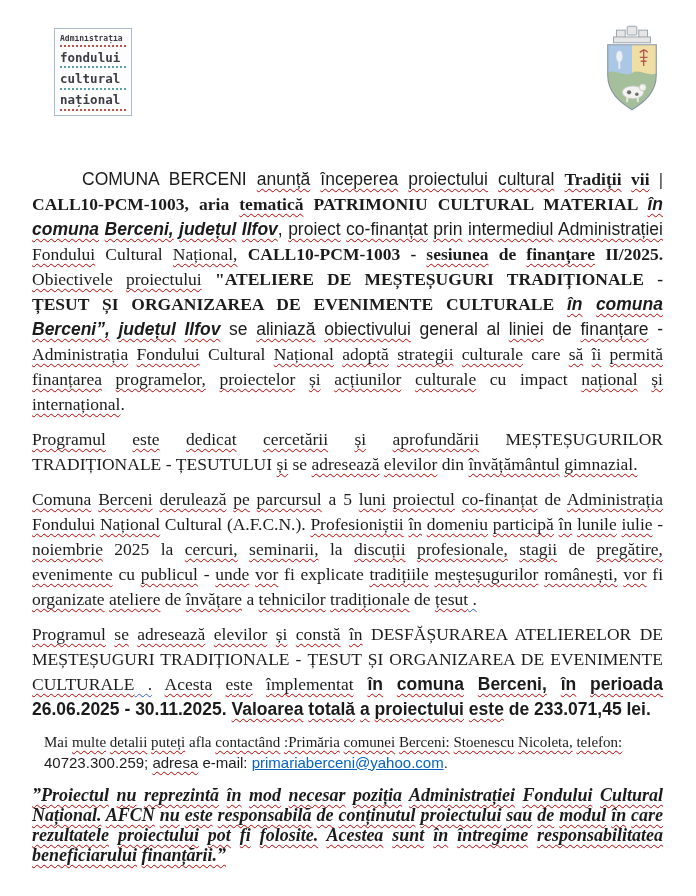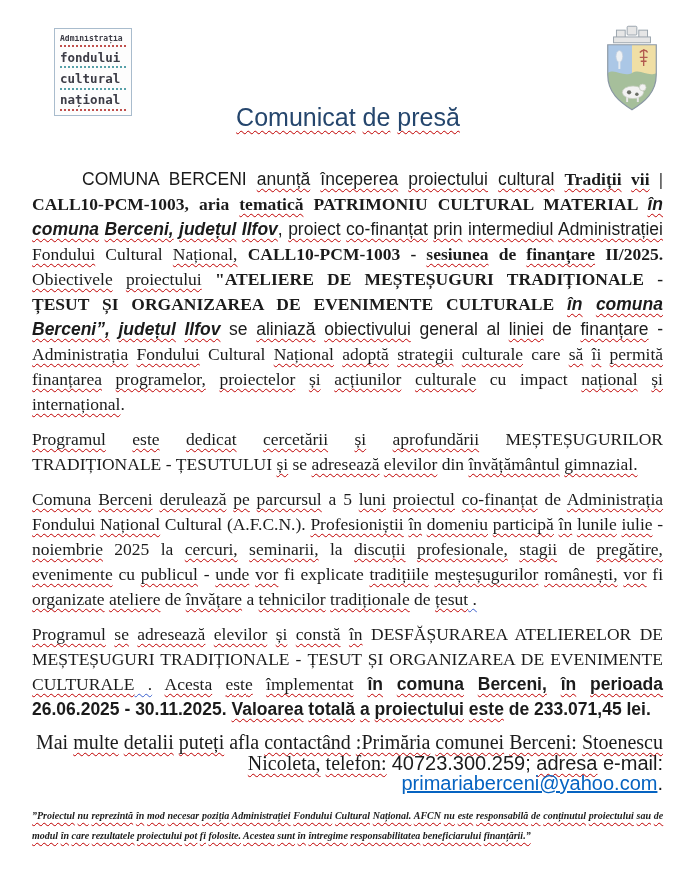--- a/index.html
+++ b/index.html
@@ -20,22 +20,22 @@
   
   .title{position:absolute;top:103px;left:0;right:0;text-align:center;
          font-family:"Liberation Sans",sans-serif;font-size:25px;color:#25466d;}
   .title .wv{text-underline-offset:4px;}
 
   
   .doc{position:absolute;left:32px;right:33px;top:167px;}
   p{margin:0 0 10px 0;}
   .body-par{font-size:17.5px;line-height:25px;text-align:justify;}
   .indent{text-indent:50px;}
-  .contact{font-size:20px;line-height:20.5px;text-align:right;margin:4px 0 12px 0;}
-  .footer{font-size:10px;line-height:20px;text-align:justify;margin-top:8px;
+  .contact{font-size:15px;line-height:20.5px;text-align:left;margin:4px 0 12px 12px;}
+  .footer{font-size:18px;line-height:20px;text-align:justify;margin-top:8px;
           font-weight:bold;font-style:italic;}
 
   
   .sans{font-family:"Liberation Sans",sans-serif;}
   .b{font-weight:bold;}
   .i{font-style:italic;}
   .wv{text-decoration:underline wavy var(--spell,#c00000);text-decoration-thickness:1px;
       text-underline-offset:3px;text-decoration-skip-ink:none;}
   .wb{text-decoration:underline wavy var(--grammar,#3a5fcd);text-decoration-thickness:1px;
       text-underline-offset:3px;text-decoration-skip-ink:none;}
@@ -75,21 +75,20 @@
       <ellipse cx="36" cy="70" rx="11" ry="6.5" fill="#f2f2f2" stroke="#c4cbbd" stroke-width="0.8"></ellipse>
       <circle cx="46" cy="65" r="3.5" fill="#f2f2f2" stroke="#c4cbbd" stroke-width="0.8"></circle>
       <circle cx="32" cy="70" r="2.2" fill="#6b6f66"></circle>
       <circle cx="40" cy="72" r="1.8" fill="#6b6f66"></circle>
       <rect x="29" y="75" width="2" height="5" fill="#e7e7e7"></rect>
       <rect x="40" y="75" width="2" height="5" fill="#e7e7e7"></rect>
     </g>
     <path d="M10 21 H60 V52 C60 70 48 80 35 88 C22 80 10 70 10 52 Z" fill="none" stroke="#8a97a4" stroke-width="1.2"></path>
   </svg>
 
-  <div class="title"><span class="wv">Comunicat</span><span class=""> </span><span class="wv">de</span><span class=""> </span><span class="wv">presă</span></div>
 
   <div class="doc">
     <p class="body-par indent"><span class="sans">COMUNA BERCENI </span><span class="sans wv">anunță</span><span class="sans"> </span><span class="sans wv">începerea</span><span class="sans"> </span><span class="sans wv">proiectului</span><span class="sans"> </span><span class="sans wv">cultural</span><span class="sans"> </span><span class="b wv">Tradiții</span><span class="b"> </span><span class="b wv">vii</span><span class="b"> | </span><span class="b">CALL10-PCM-1003, aria </span><span class="b wv">tematică</span><span class="b"> PATRIMONIU CULTURAL MATERIAL </span><span class="sans b i wv">în</span><span class="sans b i"> </span><span class="sans b i wv">comuna</span><span class="sans b i"> </span><span class="sans b i wv">Berceni,</span><span class="sans b i"> </span><span class="sans b i wv">județul</span><span class="sans b i"> </span><span class="sans b i wv">Ilfov</span><span class="sans">, </span><span class="sans wv">proiect</span><span class="sans"> </span><span class="sans wv">co-finanțat</span><span class="sans"> </span><span class="sans wv">prin</span><span class="sans"> </span><span class="sans wv">intermediul</span><span class="sans"> </span><span class="sans wv">Administrației</span><span class=""> </span><span class="wv">Fondului</span><span class=""> Cultural </span><span class="wv">Național,</span><span class=""> </span><span class="b">CALL10-PCM-1003</span><span class="b"> - </span><span class="b wv">sesiunea</span><span class="b"> de </span><span class="b wv">finanțare</span><span class="b"> II/2025. </span><span class="wv">Obiectivele</span><span class=""> </span><span class="wv">proiectului</span><span class=""> </span><span class="b">"ATELIERE DE MEȘTEȘUGURI TRADIȚIONALE - ȚESUT ȘI ORGANIZAREA DE EVENIMENTE CULTURALE </span><span class="sans b i wv">în</span><span class="sans b i"> </span><span class="sans b i wv">comuna</span><span class="sans b i"> </span><span class="sans b i wv">Berceni”,</span><span class="sans b i"> </span><span class="sans b i wv">județul</span><span class="sans b i"> </span><span class="sans b i wv">Ilfov</span><span class="sans"> se </span><span class="sans wv">aliniază</span><span class="sans"> </span><span class="sans wv">obiectivului</span><span class="sans"> general al </span><span class="sans wv">liniei</span><span class="sans"> de </span><span class="sans wv">finanțare</span><span class="sans"> - </span><span class="wv">Administrația</span><span class=""> </span><span class="wv">Fondului</span><span class=""> Cultural </span><span class="wv">Național</span><span class=""> </span><span class="wv">adoptă</span><span class=""> </span><span class="wv">strategii</span><span class=""> </span><span class="wv">culturale</span><span class=""> care </span><span class="wv">să</span><span class=""> </span><span class="wv">îi</span><span class=""> </span><span class="wv">permită</span><span class=""> </span><span class="wv">finanțarea</span><span class=""> </span><span class="wv">programelor,</span><span class=""> </span><span class="wv">proiectelor</span><span class=""> </span><span class="wv">și</span><span class=""> </span><span class="wv">acțiunilor</span><span class=""> </span><span class="wv">culturale</span><span class=""> cu impact </span><span class="wv">național</span><span class=""> </span><span class="wv">și</span><span class=""> </span><span class="wv">internațional</span><span class="">.</span></p>
     <p class="body-par"><span class="wv">Programul</span><span class=""> </span><span class="wv">este</span><span class=""> </span><span class="wv">dedicat</span><span class=""> </span><span class="wv">cercetării</span><span class=""> </span><span class="wv">și</span><span class=""> </span><span class="wv">aprofundării</span><span class=""> MEȘTEȘUGURILOR TRADIȚIONALE - ȚESUTULUI </span><span class="wv">și</span><span class=""> se </span><span class="wv">adresează</span><span class=""> </span><span class="wv">elevilor</span><span class=""> din </span><span class="wv">învățământul</span><span class=""> </span><span class="wv">gimnazial.</span></p>
     <p class="body-par"><span class="wv">Comuna</span><span class=""> </span><span class="wv">Berceni</span><span class=""> </span><span class="wv">derulează</span><span class=""> </span><span class="wv">pe</span><span class=""> </span><span class="wv">parcursul</span><span class=""> a 5 </span><span class="wv">luni</span><span class=""> </span><span class="wv">proiectul</span><span class=""> </span><span class="wv">co-finanțat</span><span class=""> de </span><span class="wv">Administrația</span><span class=""> </span><span class="wv">Fondului</span><span class=""> </span><span class="wv">Național</span><span class=""> Cultural (A.F.C.N.). </span><span class="wv">Profesioniștii</span><span class=""> </span><span class="wv">în</span><span class=""> </span><span class="wv">domeniu</span><span class=""> </span><span class="wv">participă</span><span class=""> </span><span class="wv">în</span><span class=""> </span><span class="wv">lunile</span><span class=""> </span><span class="wv">iulie</span><span class=""> - </span><span class="wv">noiembrie</span><span class=""> 2025 la </span><span class="wv">cercuri,</span><span class=""> </span><span class="wv">seminarii,</span><span class=""> la </span><span class="wv">discuții</span><span class=""> </span><span class="wv">profesionale,</span><span class=""> </span><span class="wv">stagii</span><span class=""> de </span><span class="wv">pregătire,</span><span class=""> </span><span class="wv">evenimente</span><span class=""> cu </span><span class="wv">publicul</span><span class=""> - </span><span class="wv">unde</span><span class=""> </span><span class="wv">vor</span><span class=""> fi explicate </span><span class="wv">tradițiile</span><span class=""> </span><span class="wv">meșteșugurilor</span><span class=""> </span><span class="wv">românești,</span><span class=""> </span><span class="wv">vor</span><span class=""> fi </span><span class="wv">organizate</span><span class=""> </span><span class="wv">ateliere</span><span class=""> de </span><span class="wv">învățare</span><span class=""> a </span><span class="wv">tehnicilor</span><span class=""> </span><span class="wv">tradiționale</span><span class=""> de </span><span class="wv">țesut</span><span class="wb"> .</span></p>
     <p class="body-par"><span class="wv">Programul</span><span class=""> </span><span class="wv">se</span><span class=""> </span><span class="wv">adresează</span><span class=""> </span><span class="wv">elevilor</span><span class=""> </span><span class="wv">și</span><span class=""> </span><span class="wv">constă</span><span class=""> </span><span class="wv">în</span><span class=""> DESFĂȘURAREA ATELIERELOR DE MEȘTEȘUGURI TRADIȚIONALE - ȚESUT ȘI ORGANIZAREA DE EVENIMENTE </span><span class="wv">CULTURALE</span><span class="wb"> .</span><span class=""> </span><span class="wv">Acesta</span><span class=""> </span><span class="wv">este</span><span class=""> </span><span class="wv">împlementat</span><span class="sans b"> </span><span class="sans b wv">în</span><span class="sans b"> </span><span class="sans b wv">comuna</span><span class="sans b"> </span><span class="sans b wv">Berceni,</span><span class="sans b"> </span><span class="sans b wv">în</span><span class="sans b"> </span><span class="sans b wv">perioada</span><span class="sans b"> 26.06.2025 - 30.11.2025. </span><span class="sans b wv">Valoarea</span><span class="sans b"> </span><span class="sans b wv">totală</span><span class="sans b"> </span><span class="sans b wv">a</span><span class="sans b"> </span><span class="sans b wv">proiectului</span><span class="sans b"> </span><span class="sans b wv">este</span><span class="sans b"> de 233.071,45 lei.</span></p>
     <p class="contact"><span class="">Mai </span><span class="wv">multe</span><span class=""> </span><span class="wv">detalii</span><span class=""> </span><span class="wv">puteți</span><span class=""> afla </span><span class="wv">contactând</span><span class=""> </span><span class="wv">:Primăria</span><span class=""> </span><span class="wv">comunei</span><span class=""> </span><span class="wv">Berceni:</span><span class=""> </span><span class="wv">Stoenescu</span><span class=""> </span><span class="wv">Nicoleta,</span><span class=""> </span><span class="wv">telefon:</span><span class=""> </span><span class="sans">40723.300.259; </span><span class="sans wv">adresa</span><span class="sans"> e-mail: </span><a class="sans link" href="#">primariaberceni@yahoo.com</a><span class="sans">.</span></p>
     <p class="footer"><span class="b i wv">”Proiectul</span><span class="b i"> </span><span class="b i wv">nu</span><span class="b i"> </span><span class="b i wv">reprezintă</span><span class="b i"> </span><span class="b i wv">în</span><span class="b i"> </span><span class="b i wv">mod</span><span class="b i"> </span><span class="b i wv">necesar</span><span class="b i"> </span><span class="b i wv">poziția</span><span class="b i"> </span><span class="b i wv">Administrației</span><span class="b i"> </span><span class="b i wv">Fondului</span><span class="b i"> </span><span class="b i wv">Cultural</span><span class="b i"> </span><span class="b i wv">Național.</span><span class="b i"> </span><span class="b i wv">AFCN</span><span class="b i"> </span><span class="b i wv">nu</span><span class="b i"> </span><span class="b i wv">este</span><span class="b i"> </span><span class="b i wv">responsabilă</span><span class="b i"> </span><span class="b i wv">de</span><span class="b i"> </span><span class="b i wv">conținutul</span><span class="b i"> </span><span class="b i wv">proiectului</span><span class="b i"> </span><span class="b i wv">sau</span><span class="b i"> </span><span class="b i wv">de</span><span class="b i"> </span><span class="b i wv">modul</span><span class="b i"> </span><span class="b i wv">în</span><span class="b i"> </span><span class="b i wv">care</span><span class="b i"> </span><span class="b i wv">rezultatele</span><span class="b i"> </span><span class="b i wv">proiectului</span><span class="b i"> </span><span class="b i wv">pot</span><span class="b i"> </span><span class="b i wv">fi</span><span class="b i"> </span><span class="b i wv">folosite.</span><span class="b i"> </span><span class="b i wv">Acestea</span><span class="b i"> </span><span class="b i wv">sunt</span><span class="b i"> </span><span class="b i wv">în</span><span class="b i"> </span><span class="b i wv">întregime</span><span class="b i"> </span><span class="b i wv">responsabilitatea</span><span class="b i"> </span><span class="b i wv">beneficiarului</span><span class="b i"> </span><span class="b i wv">finanțării.”</span></p>
   </div>
 

